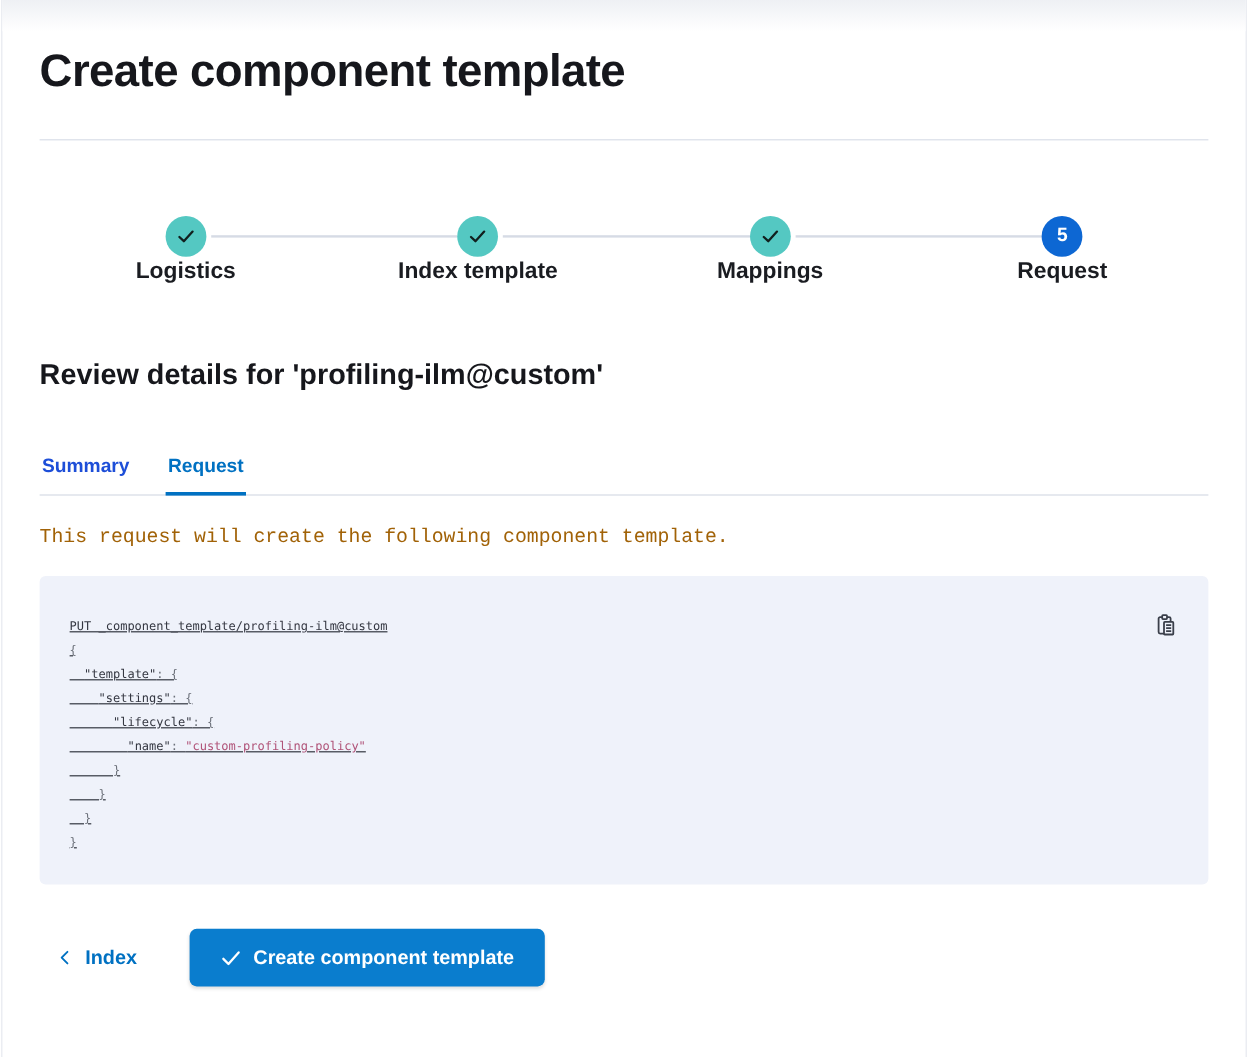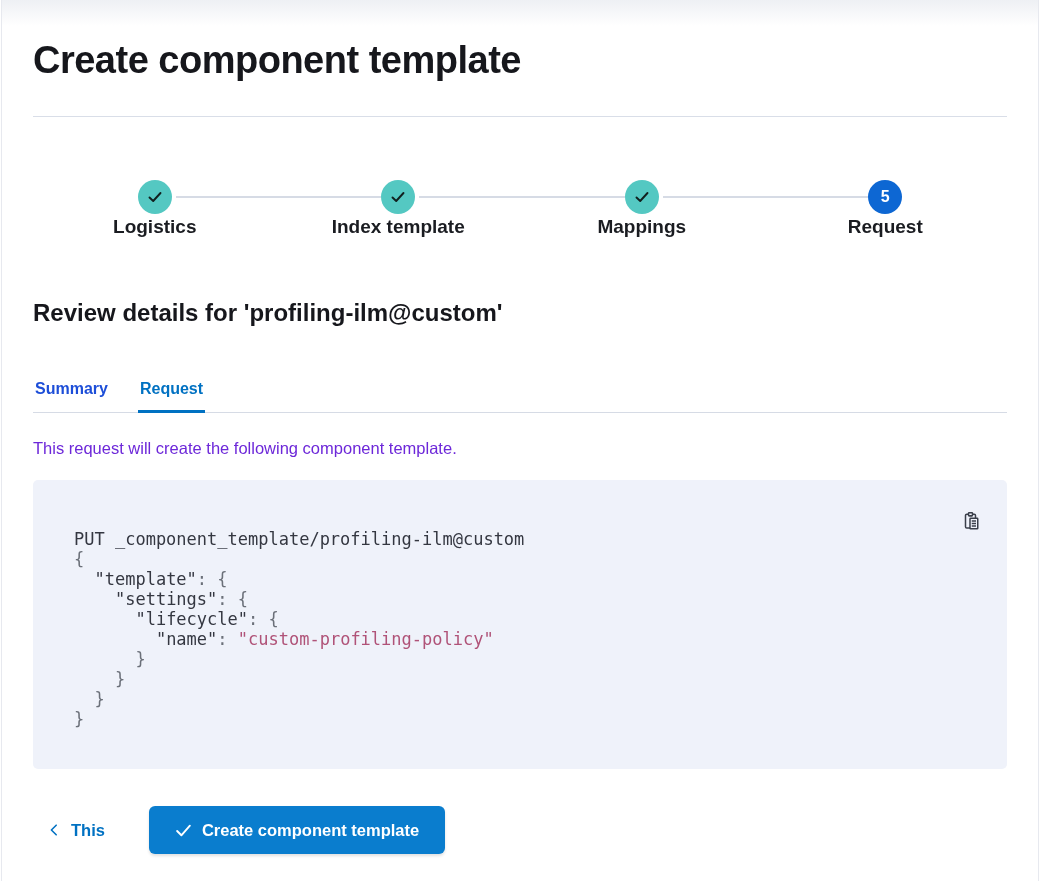--- a/index.html
+++ b/index.html
@@ -47,30 +47,30 @@
   }
 
   
   .tabs{display:flex;gap:28px;margin-top:47px;border-bottom:1px solid #d6dbe5;}
   .tab{
     font-size:16px;font-weight:700;color:#1d4ed8;padding:2px 2px 12px;cursor:pointer;
     border-bottom:3px solid transparent;margin-bottom:-1px;
   }
   .tab.selected{color:var(--link-blue);border-bottom-color:var(--link-blue);}
 
-  .desc{margin:23px 0 0;font-size:16.5px;line-height:24px;color:#6d28d9;}
+  .desc{margin:23px 0 0;font-size:16.5px;line-height:24px;color:#a16207;font-family:Liberation Mono, monospace;}
 
   
   .code-block{
     margin-top:20px;background:var(--code-bg);border-radius:5px;
     position:relative;padding:33px 60px 24px 25px;box-sizing:border-box;
   }
   .code-content{
-    margin:16px;font-family:"DejaVu Sans Mono","Liberation Mono",monospace;
-    font-size:17px;line-height:20px;white-space:pre;
+    margin:0;font-family:"DejaVu Sans Mono","Liberation Mono",monospace;
+    font-size:10px;line-height:20px;white-space:pre;text-decoration:underline;
   }
   .code-line{min-height:20px;}
   .tok-plain{color:#343741;}
   .tok-key{color:#343741;}
   .tok-punct{color:#6b7079;}
   .tok-string{color:var(--code-string);}
   .copy-btn{
     position:absolute;top:27px;right:22px;background:none;border:none;
     padding:4px;cursor:pointer;line-height:0;border-radius:4px;
   }
@@ -151,21 +151,21 @@
           <line x1="8.6" y1="12" x2="12" y2="12"></line>
         </svg>
       </button>
     </div>
 
     <div class="footer">
       <a class="back-link">
         <svg width="14" height="16" viewBox="0 0 16 16" fill="none" stroke="#0071c2" stroke-width="1.8" stroke-linecap="round" stroke-linejoin="round">
           <path d="M10.5 2.5 L5 8 L10.5 13.5"></path>
         </svg>
-        <span>This</span>
+        <span>Index</span>
       </a>
       <button class="submit-btn">
         <svg width="17" height="15" viewBox="0 0 16 14" fill="none" stroke="#ffffff" stroke-width="1.8" stroke-linecap="round" stroke-linejoin="round">
           <path d="M2 7.5 L6 11.5 L14 2.5"></path>
         </svg>
         <span>Create component template</span>
       </button>
     </div>
 
   </div>

